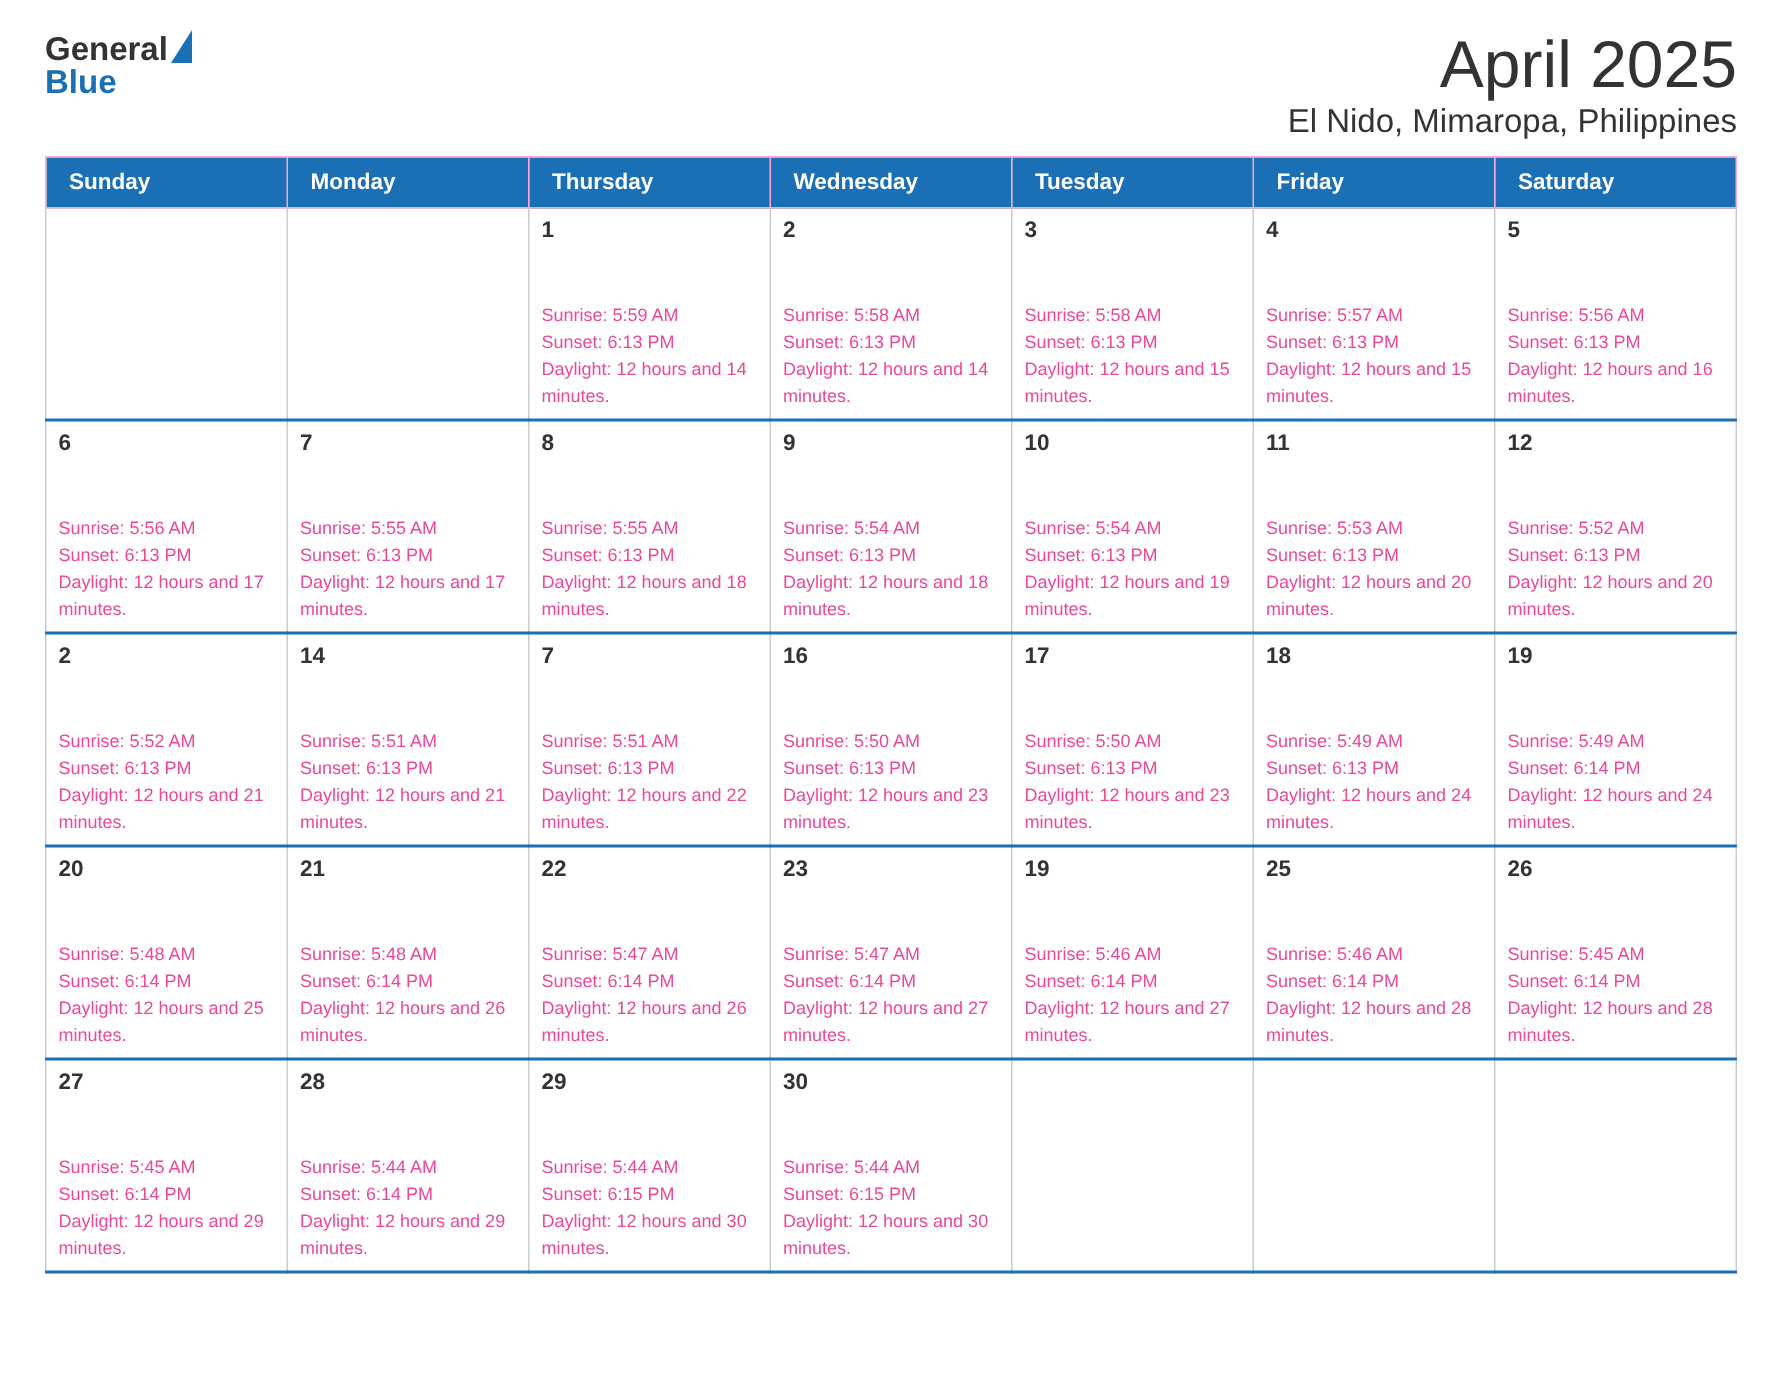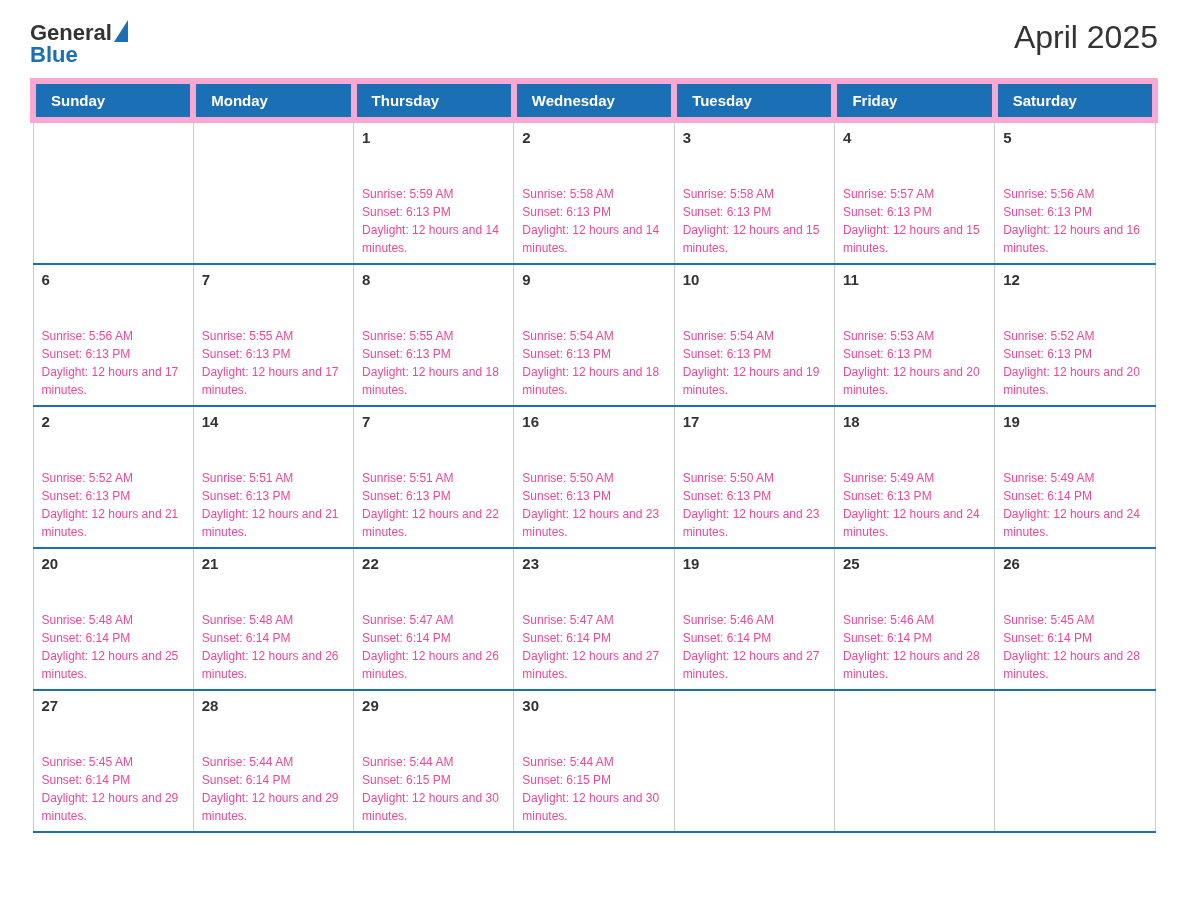--- a/index.html
+++ b/index.html
@@ -33,21 +33,21 @@
       border-left: 14px solid transparent;
       border-right: 0px solid transparent;
       border-bottom: 22px solid #1a6fb5;
       margin-left: 2px;
       margin-top: -4px;
     }
     .title-block {
       text-align: right;
     }
     .title-block h1 {
-      font-size: 32px;
+      font-size: 44px;
       font-weight: normal;
       color: #333;
       line-height: 1.1;
     }
     .title-block h2 {
       font-size: 22px;
       font-weight: normal;
       color: #333;
     }
     .calendar {
@@ -55,21 +55,21 @@
       border-collapse: collapse;
       margin-top: 5px;
     }
     .calendar thead tr th {
       background-color: #1a6fb5;
       color: #fff;
       font-size: 15px;
       font-weight: bold;
       padding: 8px 15px;
       text-align: left;
-      border: 6px solid #f9a8d4;
+      border: 1px solid #f9a8d4;
     }
     .calendar tbody tr td {
       vertical-align: top;
       border: 1px solid #ccc;
       padding: 6px 8px;
       width: calc(100% / 7);
       min-height: 90px;
     }
     .calendar tbody tr {
       border-bottom: 2px solid #1a6fb5;
@@ -113,20 +113,21 @@
     <div class="logo-line1">
       <span class="logo-text-general">General</span>
       <div class="logo-triangle"></div>
     </div>
     <div class="logo-line2">
       <span class="logo-text-blue">Blue</span>
     </div>
   </div>
   <div class="title-block">
     <h1>April 2025</h1>
+    <h2>El Nido, Mimaropa, Philippines</h2>
   </div>
 </div>
 
 <table class="calendar">
   <thead>
     <tr>
     <th>Sunday</th>
         <th>Monday</th>
         <th>Thursday</th>
         <th>Wednesday</th>

